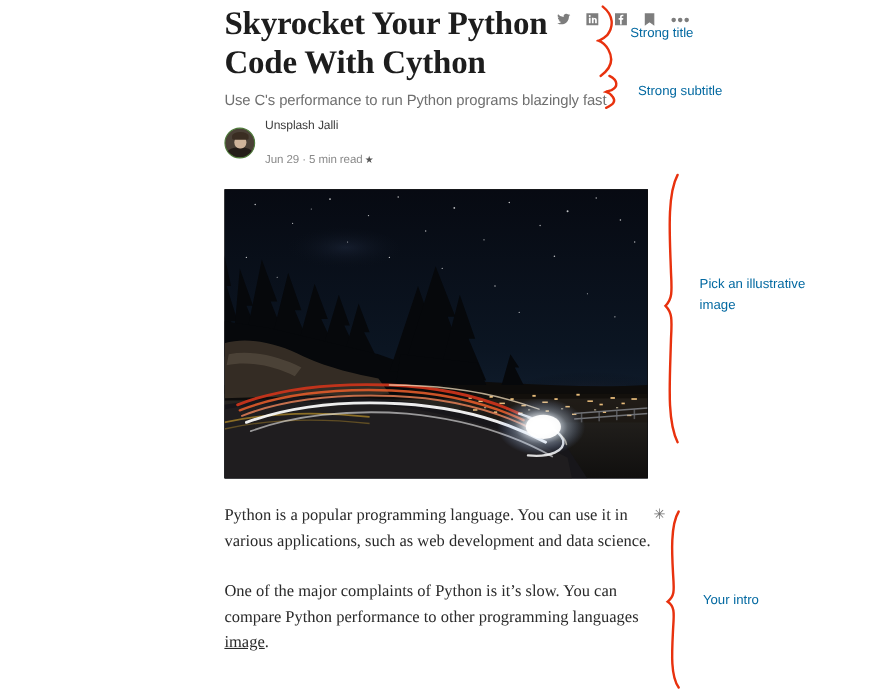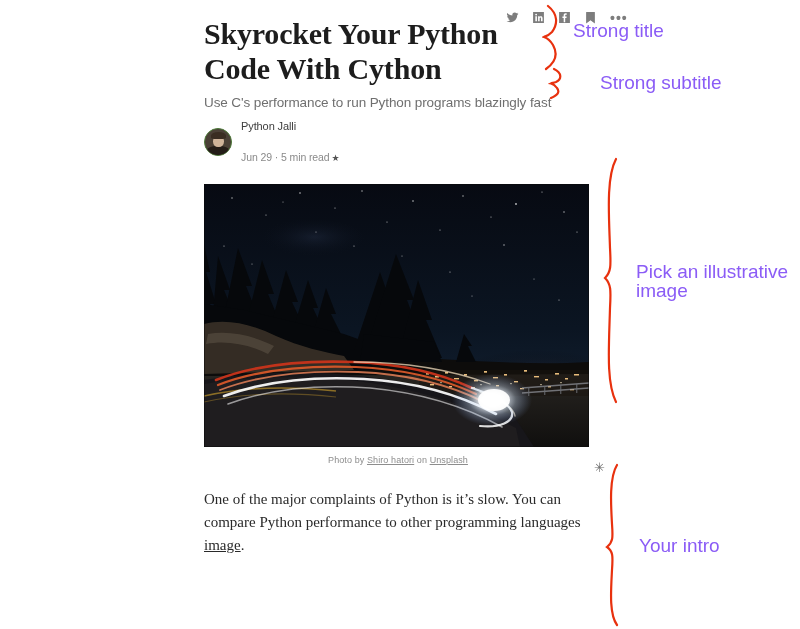--- a/index.html
+++ b/index.html
@@ -25,21 +25,21 @@
   }
 
   #article-title {
     font-family: "Liberation Serif", serif;
     font-size: 30px;
     line-height: 35px;
     font-weight: 700;
     color: #1d1d1d;
     letter-spacing: -0.2px;
     margin: 0;
-    padding-top: 16px;
+    padding-top: 4px;
     width: 355px;
   }
 
   #article-subtitle {
     font-family: "Liberation Sans", sans-serif;
     font-size: 13.5px;
     line-height: 18px;
     color: #6f6f6f;
     margin: 0;
     padding-top: 8px;
@@ -168,29 +168,29 @@
 
   
   #annotations {
     position: absolute;
     left: 0; top: 0;
     width: 800px; height: 629px;
     pointer-events: none;
   }
   .anno-label {
     position: absolute;
-    color: #8b5cf6;
+    color: #0369a1;
     font-family: "Liberation Sans", sans-serif;
-    font-size: 19px;
+    font-size: 12px;
     line-height: 19px;
     white-space: pre-line;
   }
   #anno-label-title    { left: 573px; top: 21px; }
-  #anno-label-subtitle { left: 580px; top: 73px; margin-left: 20px; }
-  #anno-label-image    { left: 636px; top: 262px; }
+  #anno-label-subtitle { left: 580px; top: 73px; }
+  #anno-label-image    { left: 636px; top: 249px; }
   #anno-label-intro    { left: 639px; top: 536px; }
 
   #asterisk-mark {
     position: absolute;
     left: 594px;
     top: 460px;
     color: #6e6e6e;
     font-size: 13px;
     font-family: "Liberation Sans", sans-serif;
   }
@@ -207,21 +207,21 @@
 
   <div id="byline">
 
     <div id="avatar">
       <div class="body"></div>
       <div class="face"></div>
       <div class="hair"></div>
     </div>
 
     <div id="byline-text">
-      <span id="author-name">Python Jalli</span>
+      <span id="author-name">Unsplash Jalli</span>
       <span id="byline-meta"><span>Jun 29 · 5 min read</span><span id="byline-star">★</span></span>
     </div>
 
     <div id="social-icons">
       <span>
         <svg class="s-icon" viewBox="0 0 24 24">
             <path d="M23 4.9a9 9 0 0 1-2.6.7 4.5 4.5 0 0 0 2-2.5 9 9 0 0 1-2.9 1.1 4.5 4.5 0 0 0-7.7 4.1A12.8 12.8 0 0 1 2.5 3.6a4.5 4.5 0 0 0 1.4 6 4.4 4.4 0 0 1-2-.6v.1a4.5 4.5 0 0 0 3.6 4.4 4.5 4.5 0 0 1-2 .1 4.5 4.5 0 0 0 4.2 3.1A9 9 0 0 1 1 18.6a12.7 12.7 0 0 0 6.9 2c8.3 0 12.8-6.9 12.8-12.8v-.6A9 9 0 0 0 23 4.9z"></path>
           </svg>
       </span>
       <span>
@@ -397,24 +397,24 @@
         <g fill="#6b6e74" opacity="0.7">
           <rect x="324" y="203" width="1.4" height="9"></rect>
             <rect x="340" y="202" width="1.4" height="9"></rect>
           <rect x="356" y="201" width="1.4" height="9"></rect>
             <rect x="372" y="200" width="1.4" height="9"></rect>
         </g>
 
         <rect width="385" height="263" fill="none" stroke="#0a0a0a" stroke-width="1"></rect>
       </svg>
     </div>
-    <figcaption id="hero-caption"><span>Photo by </span><a href="#">Shiro hatori</a><span> on </span><a href="#">Unsplash</a></figcaption>
   </figure>
 
   <div id="article-body">
+    <p><span>Python is a popular programming language. You can use it in various applications, such as web development and data science.</span></p>
     <p><span>One of the major complaints of Python is it’s slow. You can compare Python performance to other programming languages </span><a href="#">image</a><span>.</span></p>
 
   </div>
 </div>
 
 <div id="annotations">
 
   <svg class="brace-svg" style="left:542px; top:2px;" width="34" height="70">
     <path d="M6 4 C16 12 16 22 10 30 C6 34 4 34 2 35 C5 36 8 38 11 43 C16 52 14 60 4 67" stroke="#e8310e" stroke-width="2.2" fill="none" stroke-linecap="round"></path>
   </svg>

